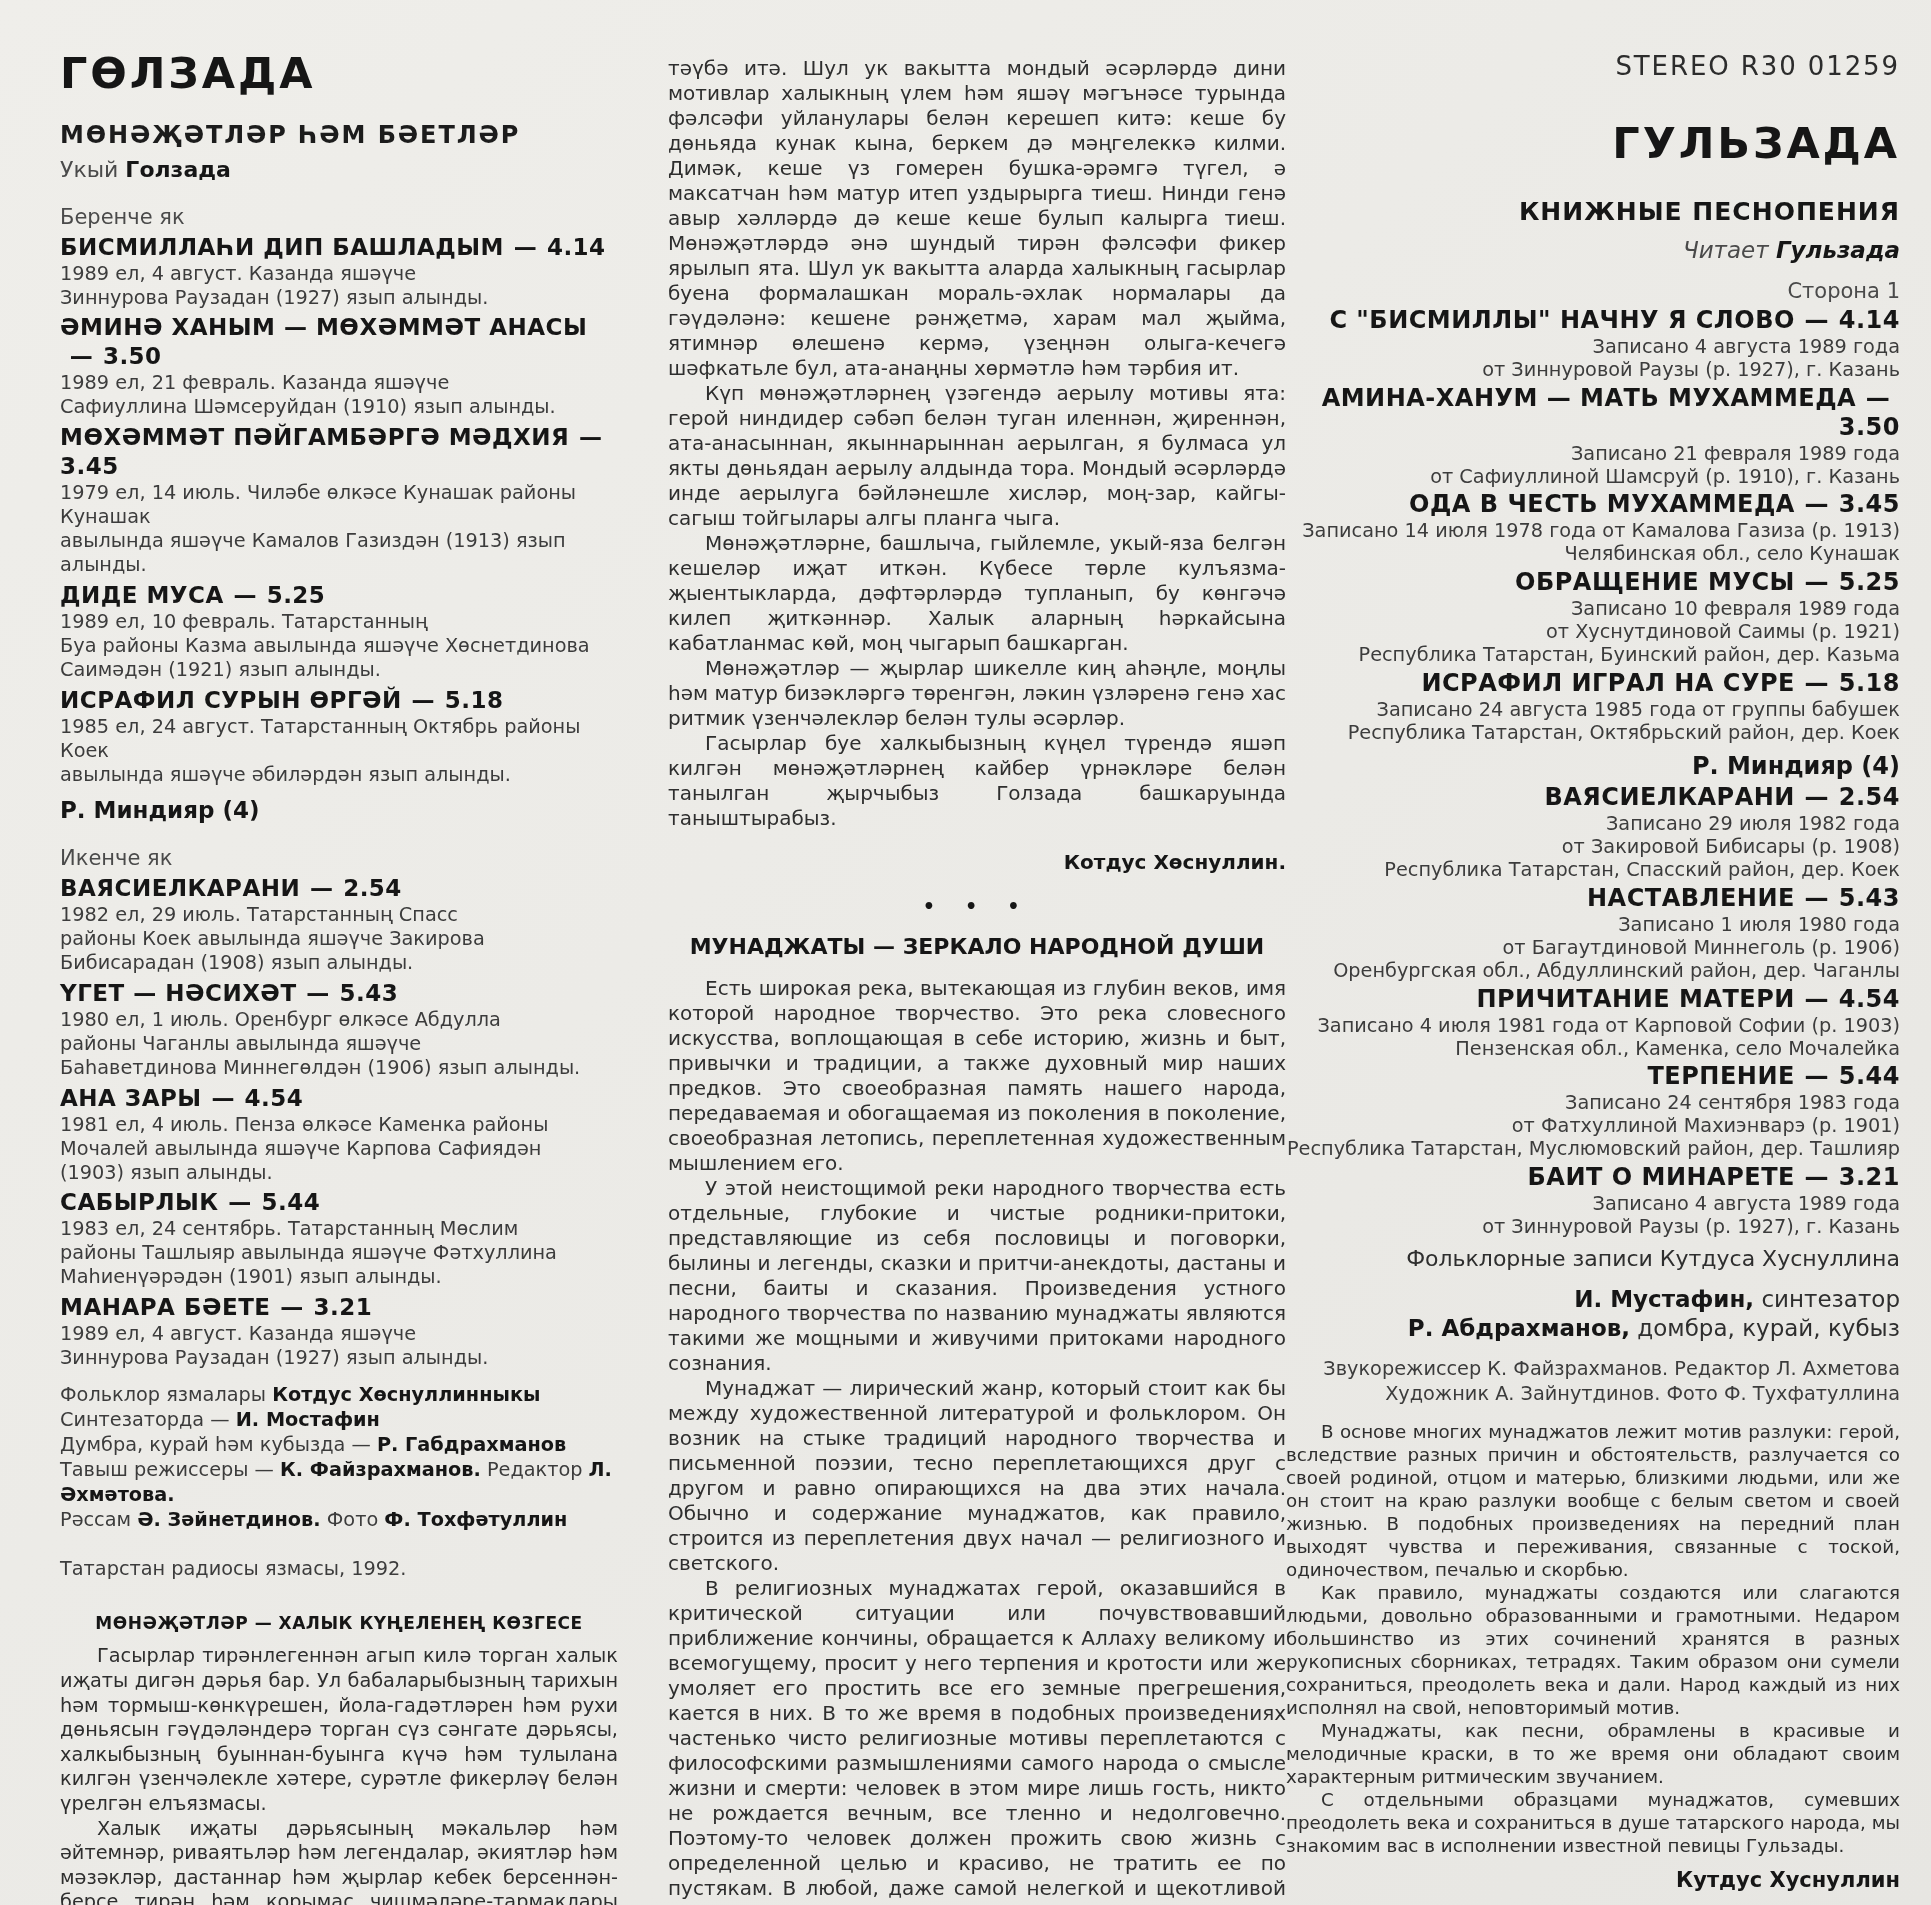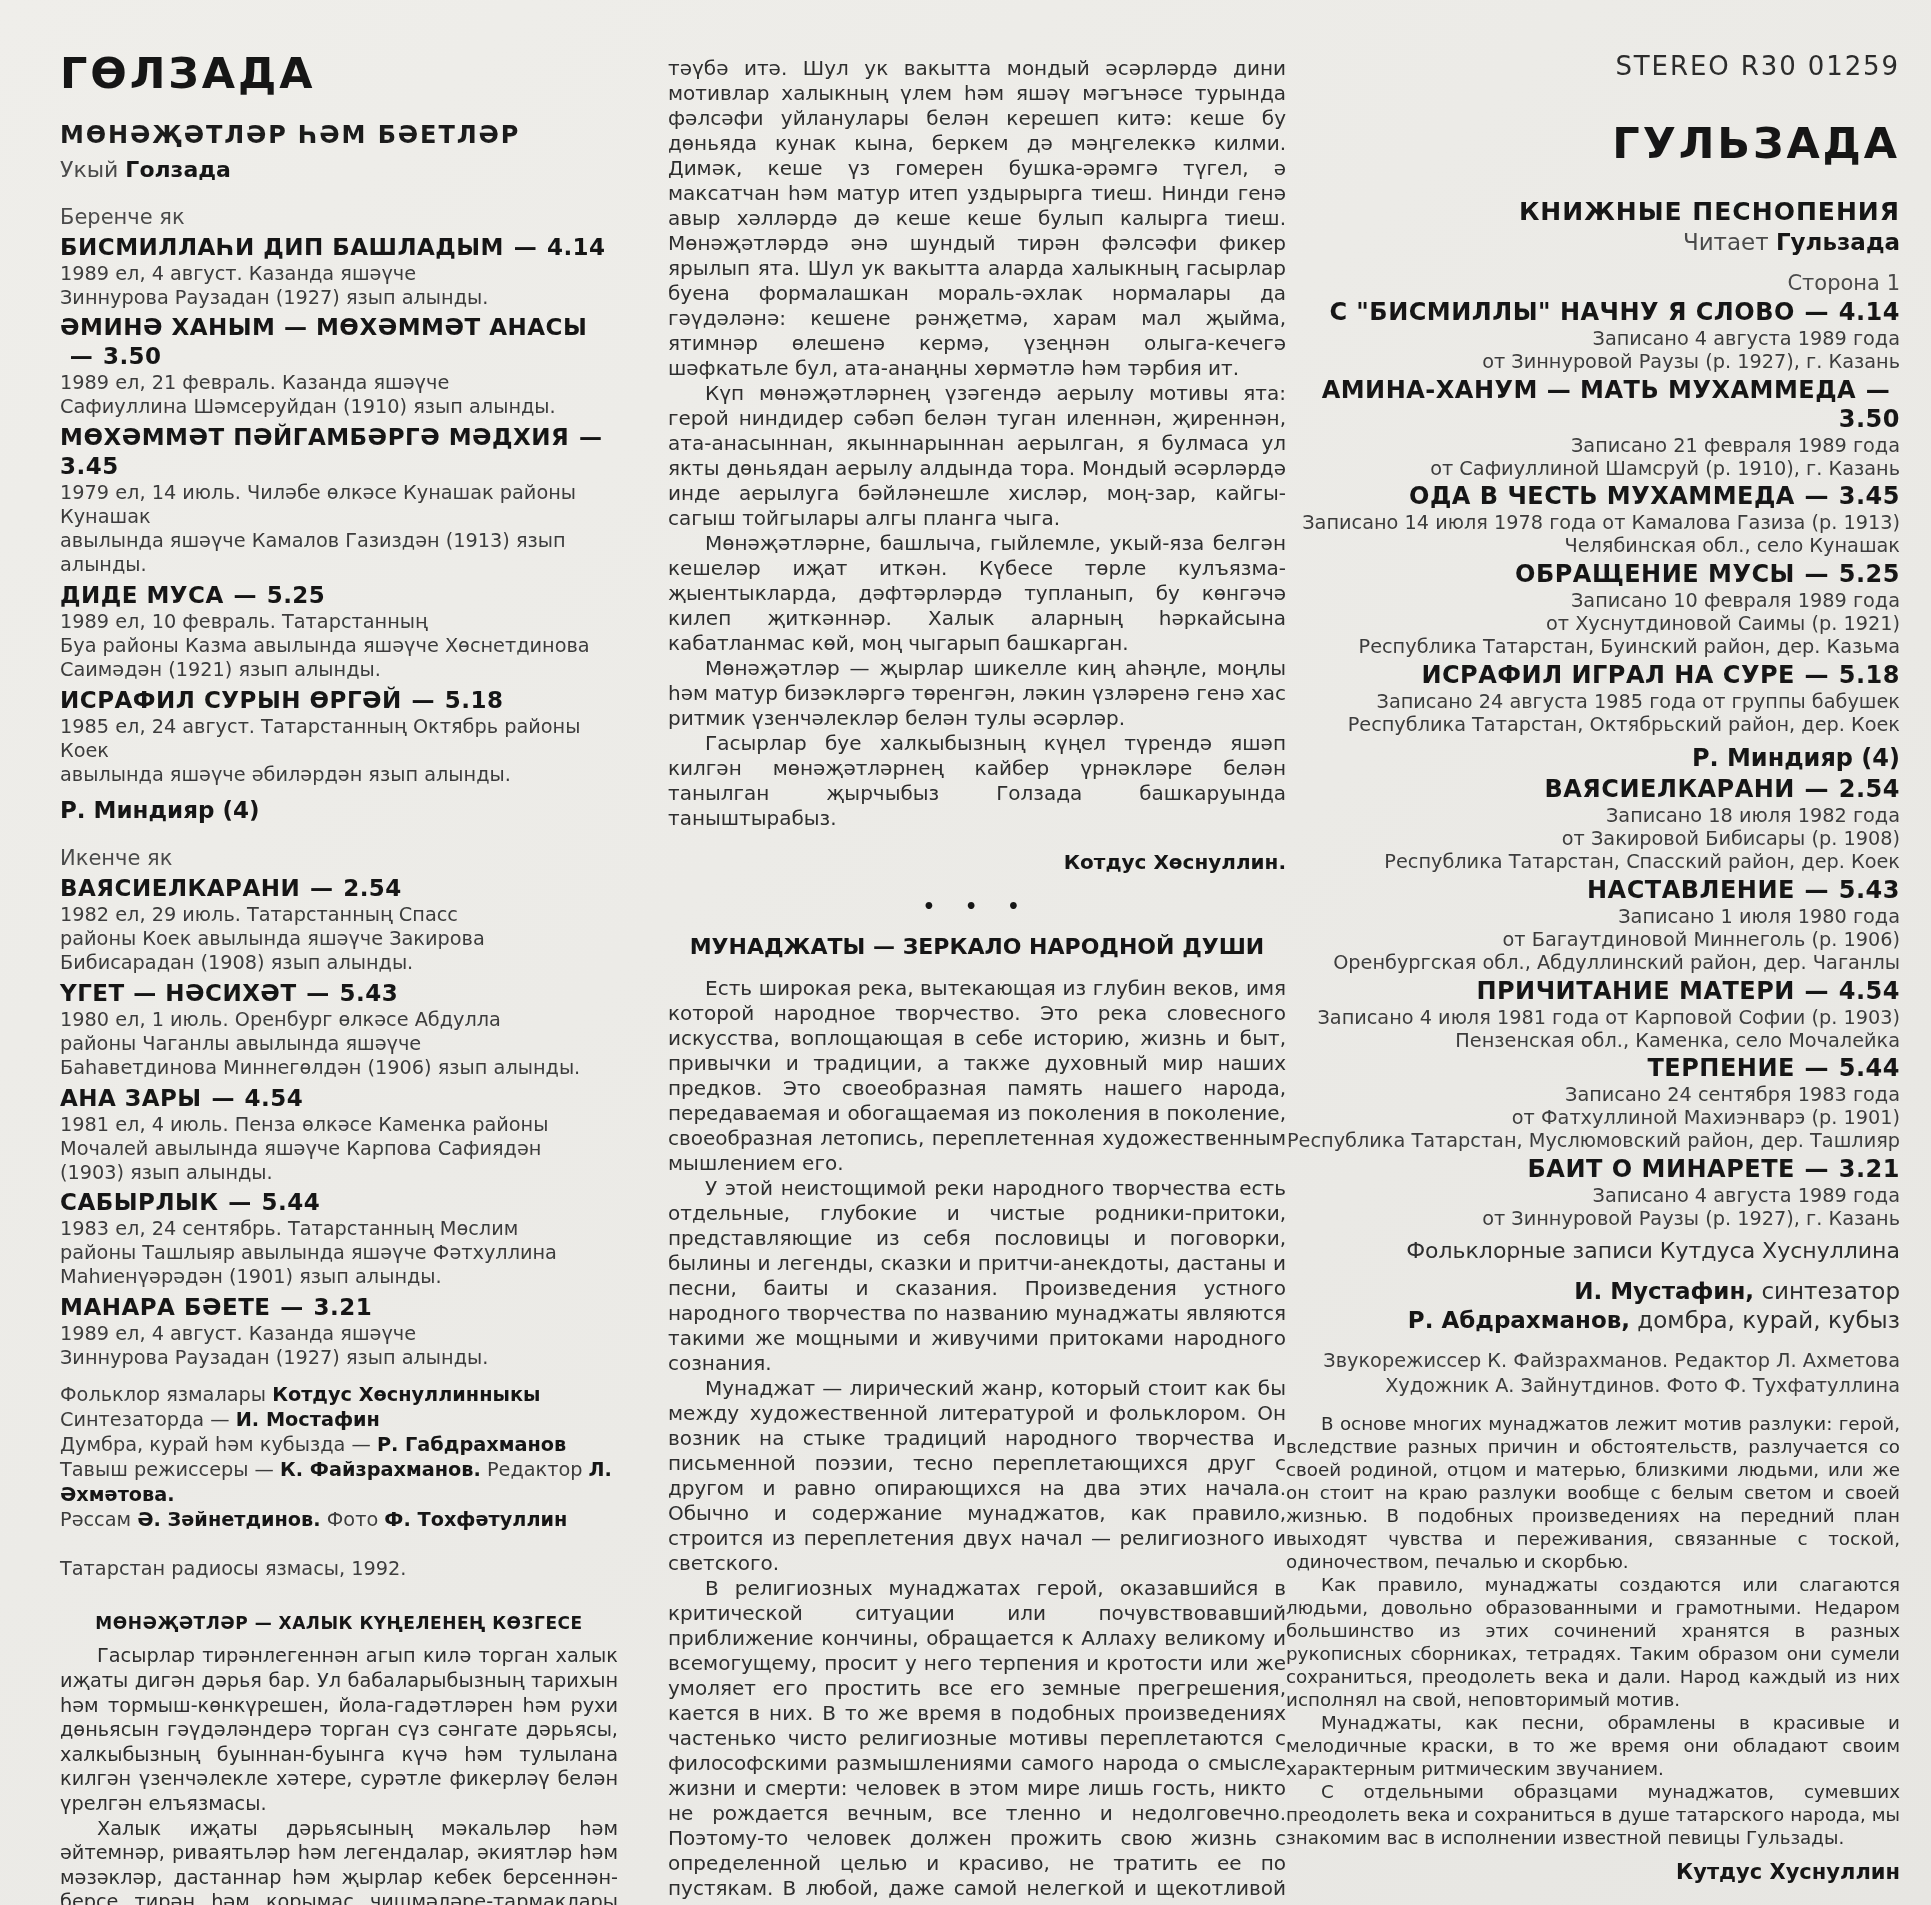--- a/index.html
+++ b/index.html
@@ -31,21 +31,21 @@
   
   .col-mid p{margin:0;font-size:20px;line-height:25px;text-align:justify;text-indent:37px;color:#2e2e2e;}
   .col-mid p.noindent{text-indent:0;}
   .m-sign{margin-top:19.3px;text-align:right;font-weight:bold;font-size:20px;color:#161616;}
   .m-sep{text-align:center;font-size:19.3px;font-weight:bold;letter-spacing:11.6px;margin:21px 0 5.8px;color:#161616;}
   .m-title{text-align:center;font-weight:bold;font-size:22px;margin:15.4px 0 17.4px;color:#161616;}
   
   .r-stereo{font-size:26px;letter-spacing:1.9px;color:#2c2c2c;margin-top:36px;}
   .r-title{margin-top:37px;font-size:43px;font-weight:bold;letter-spacing:2.9px;color:#161616;}
   .r-album{margin-top:29px;font-size:25px;font-weight:bold;letter-spacing:1px;color:#161616;}
-  .r-reader{margin-top:3px;font-size:23px;color:#4a4a4a;}
+  .r-reader{margin-top:11px;font-size:23px;color:#4a4a4a;font-style:italic;}
   .col-right .side-label{margin-top:15.4px;}
   .col-right .track{margin-top:2.9px;}
   .col-right .track-title{font-size:24px;}
   .col-right .track-note{line-height:23px;}
   .col-right .performer{font-size:24px;margin-top:7.7px;}
   .r-folk{margin-top:7.7px;font-size:22px;color:#2e2e2e;}
   .r-musicians{margin-top:13.5px;}
   .r-musicians .segline{font-size:23px;line-height:29px;color:#2e2e2e;}
   .r-staff{margin-top:13.5px;}
   .r-staff div{font-size:19.3px;line-height:25px;color:#3c3c3c;}
@@ -189,21 +189,21 @@
         <div class="track" data-name="track">
           <div class="track-title" data-name="track-title-line"><span class="track-name" data-name="track-name">ИСРАФИЛ ИГРАЛ НА СУРЕ</span><span class="track-dash" data-name="dash-separator">—</span><span class="track-time" data-name="track-duration">5.18</span></div>
           <div class="track-note" data-name="track-note">Записано 24 августа 1985 года от группы бабушек</div>
           <div class="track-note" data-name="track-note">Республика Татарстан, Октябрьский район, дер. Коек</div>
         </div>
       </div>
     <div class="performer" data-name="performer-note-russian">Р. Миндияр (4)</div>
     <div data-name="side2-track-list-russian">
         <div class="track" data-name="track">
           <div class="track-title" data-name="track-title-line"><span class="track-name" data-name="track-name">ВАЯСИЕЛКАРАНИ</span><span class="track-dash" data-name="dash-separator">—</span><span class="track-time" data-name="track-duration">2.54</span></div>
-          <div class="track-note" data-name="track-note">Записано 18 июля 1982 года</div>
+          <div class="track-note" data-name="track-note">Записано 29 июля 1982 года</div>
           <div class="track-note" data-name="track-note">от Закировой Бибисары (р. 1908)</div>
           <div class="track-note" data-name="track-note">Республика Татарстан, Спасский район, дер. Коек</div>
         </div>
         <div class="track" data-name="track">
           <div class="track-title" data-name="track-title-line"><span class="track-name" data-name="track-name">НАСТАВЛЕНИЕ</span><span class="track-dash" data-name="dash-separator">—</span><span class="track-time" data-name="track-duration">5.43</span></div>
           <div class="track-note" data-name="track-note">Записано 1 июля 1980 года</div>
           <div class="track-note" data-name="track-note">от Багаутдиновой Миннеголь (р. 1906)</div>
           <div class="track-note" data-name="track-note">Оренбургская обл., Абдуллинский район, дер. Чаганлы</div>
         </div>
         <div class="track" data-name="track">

